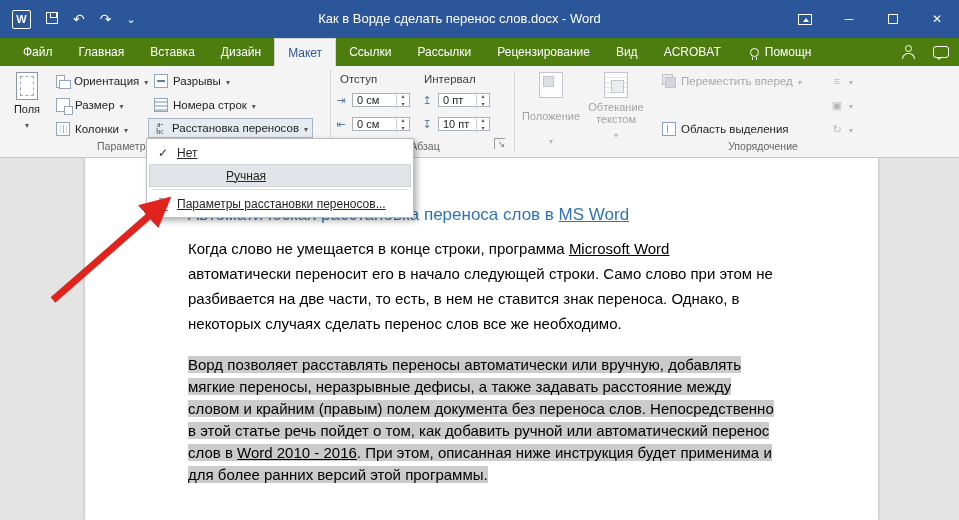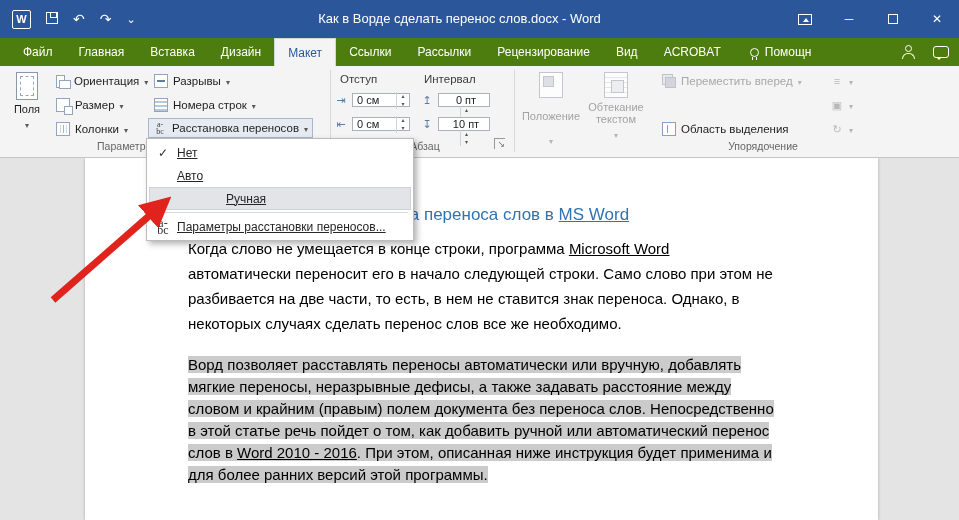--- a/index.html
+++ b/index.html
@@ -44,21 +44,21 @@
   .dd::after { content:"▾"; font-size:8px; color:#5a5a5a; }
   .disabled .dd::after { color:#b5b5b5; }
   .bigbtn .dd::after { color:#5a5a5a; }
   .bigbtn.disabled .dd::after { color:#b5b5b5; }
   .vsep { position:absolute; top:4px; height:82px; width:1px; background:#d8d8d8; }
   .grplabel { position:absolute; top:74px; height:13px; font-size:10.5px; color:#666; text-align:center; }
   .seclabel { position:absolute; font-size:11.5px; color:#3c3c3c; }
   .spinrow { position:absolute; display:flex; align-items:center; gap:4px; }
   .spicon { font-size:11px; color:#5b7da0; width:14px; text-align:center; }
   .spinbox { display:flex; align-items:center; justify-content:space-between; width:58px; height:14px; background:#fff; border:1px solid #a9b1ba; padding-left:4px; }
-  .spinbox.narrow { width:52px;flex-direction:column; }
+  .spinbox.narrow { width:52px; }
   .spval { font-size:11px; color:#222; }
   .steppers { width:13px; height:17px; border-left:1px solid #cfd4d9; display:flex; flex-direction:column; }
   .step { flex:1; font-size:6px; line-height:8px; text-align:center; color:#555; }
   .launcher { position:absolute; font-size:9px; color:#777; border-top:1px solid #999; border-left:1px solid #999; width:11px; height:11px; text-align:right; line-height:10px; }
 
   
   .ric { width:14px; height:14px; border:1px solid #93a5bd; background:#fff; position:relative; flex:none; display:inline-block; }
   .ic-orientation { width:9px; height:13px; margin-right:4px; }
   .ic-orientation::after { content:""; position:absolute; right:-7px; bottom:-2px; width:10px; height:7px; border:1px solid #93a5bd; background:#fff; }
   .ic-size::after { content:""; position:absolute; right:-4px; bottom:-4px; width:7px; height:7px; border:1px solid #93a5bd; background:#fff; }
@@ -289,24 +289,20 @@
       <p class="dpara selected"><span class="sel">Ворд позволяет расставлять переносы автоматически или вручную, добавлять мягкие переносы, неразрывные дефисы, а также задавать расстояние между словом и крайним (правым) полем документа без переноса слов. Непосредственно в этой статье речь пойдет о том, как добавить ручной или автоматический перенос слов в </span><span class="sel u">Word 2010 - 2016</span><span class="sel">. При этом, описанная ниже инструкция будет применима и для более ранних версий этой программы.</span></p>
     </div>
   </div>
 </main>
 
 <div class="menu">
   <div class="mitem">
     <span class="micon">✓</span>
     <span class="mlabel">Нет</span>
   </div>
-  <div class="mitem">
-    <span class="micon"></span>
-    <span class="mlabel">Авто</span>
-  </div>
   <div class="mitem hl">
     <span class="micon"></span>
     <span class="mlabel">Ручная</span>
   </div>
   <div class="msep"></div>
   <div class="mitem">
     <span class="micon hyph">
         <span>a-</span>
         <span>bc</span>
       </span>

